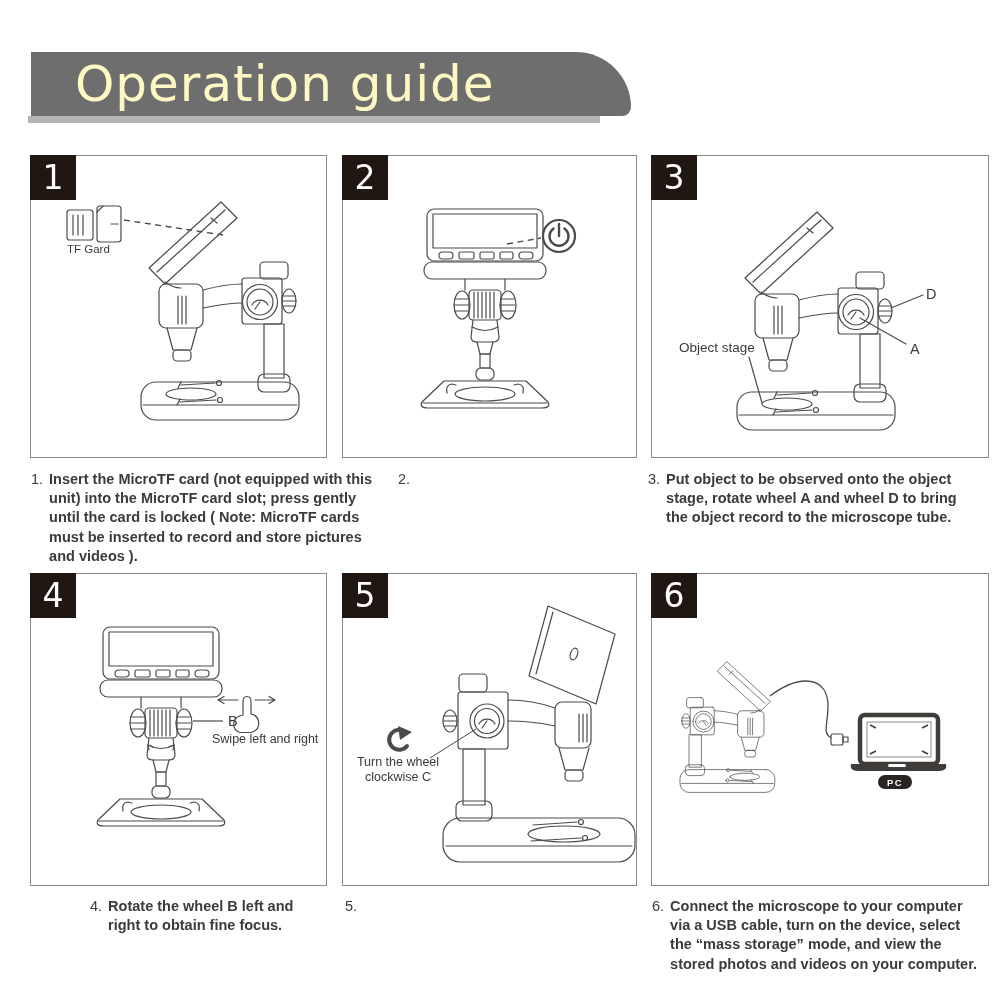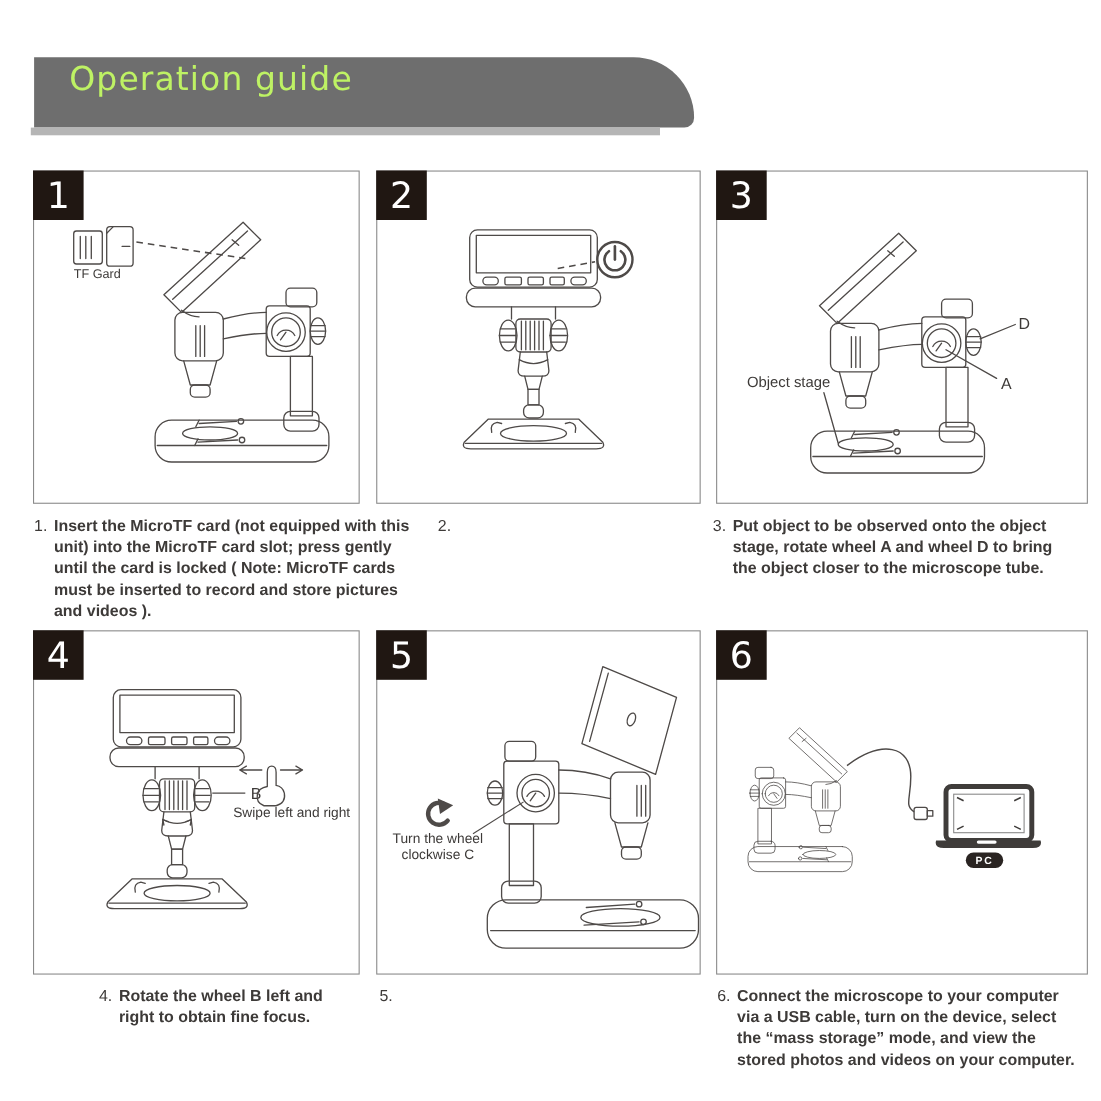--- a/index.html
+++ b/index.html
@@ -2,21 +2,21 @@
 <html><head>
 <meta charset="utf-8">
 <style>
   html,body{margin:0;padding:0;background:#ffffff;}
   .page{position:relative;width:1001px;height:1001px;background:#fff;overflow:hidden;
         font-family:"Liberation Sans",sans-serif;color:#3d3a38;}
   
   .banner{position:absolute;left:31px;top:52px;width:600px;height:64px;background:#6e6e6e;
           border-radius:0 62px 10px 0;}
   .banner-shadow{position:absolute;left:28px;top:116px;width:572px;height:7px;background:#b5b5b5;}
-  .banner-title{position:absolute;left:32px;top:3px;font-size:30px;font-weight:500;color:#bef264;
+  .banner-title{position:absolute;left:44px;top:3px;font-size:50px;font-weight:500;color:#fef9c3;
           font-family:"DejaVu Sans","Liberation Sans",sans-serif;letter-spacing:1px;white-space:nowrap;}
   
   .panel{position:absolute;border:1px solid #8a8a8a;background:#fff;box-sizing:border-box;}
   .numbox{position:absolute;left:-1px;top:-1px;width:46px;height:45px;background:#201712;
           color:#fff;text-align:center;line-height:45px;font-size:33px;
           font-family:"DejaVu Sans","Liberation Sans",sans-serif;}
   .panel svg{position:absolute;left:0;top:0;}
   
   .ln *{fill:none;stroke:#4e4a48;stroke-width:1.2;stroke-linecap:round;stroke-linejoin:round;}
   .ln .fill{fill:#4e4a48;stroke:none;}
@@ -155,21 +155,21 @@
 must be inserted to record and store pictures
 and videos ).</span>
   </div>
   <div class="caption" style="left:398px;top:470px;width:230px;">
     <span class="num">2.</span>
   </div>
   <div class="caption" style="left:648px;top:470px;width:345px;">
     <span class="num">3.</span>
     <span class="txt">Put object to be observed onto the object
 stage, rotate wheel A and wheel D to bring
-the object closer to the microscope tube.</span>
+the object record to the microscope tube.</span>
   </div>
 
   <div class="panel" style="left:30px;top:573px;width:297px;height:313px;">
     <div class="numbox">4</div>
     <svg width="295" height="311" viewBox="0 0 295 311">
       <use href="#scope-front" transform="translate(-12,0)"></use>
       <g class="ln">
         <path d="M117,171 l5,2 M117,171 l1,5 M143,171 l-5,2 M143,171 l-1,5"></path>
       </g>
       <path class="ln" style="fill:none;stroke:#4e4a48;stroke-width:1.2" d="M162,147 L192,147"></path>

